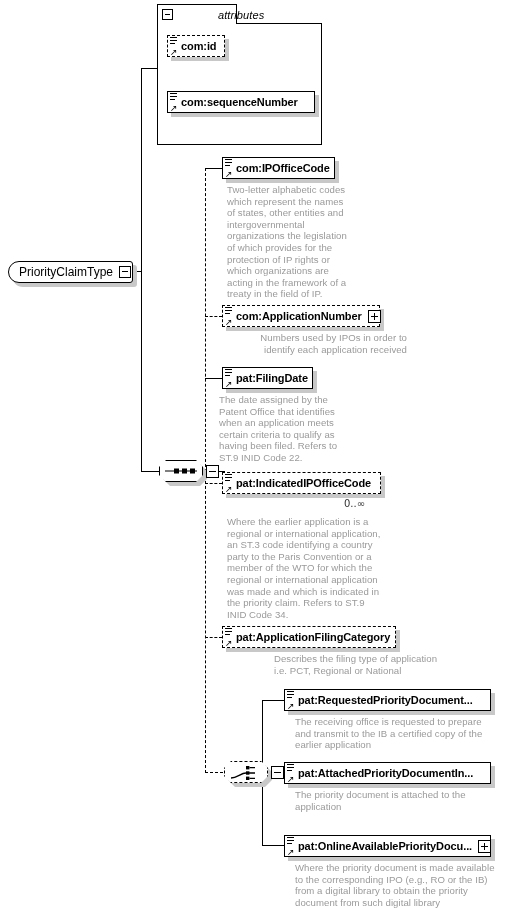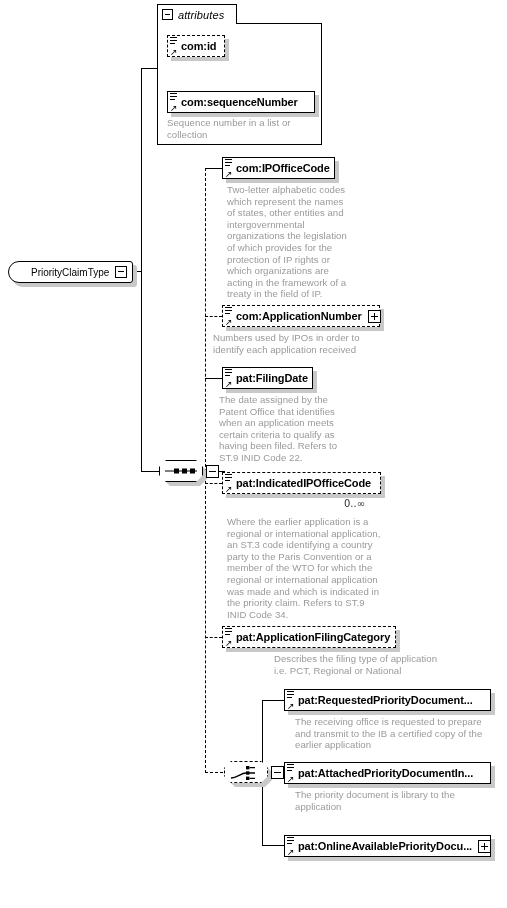--- a/index.html
+++ b/index.html
@@ -31,20 +31,21 @@
   .attr-tab {
     position: absolute;
     border: 1px solid #000;
     border-bottom: none;
     background: #fff;
     height: 20px;
     display: flex;
     align-items: center;
     padding: 0 6px 0 4px;
     z-index: 3;
+    gap: 40px;
   }
   .attr-tab .lbl {
     font-style: italic;
     font-size: 11px;
     color: #000;
     margin-left: 5px;
     letter-spacing: .1px;
   }
   .pm {
     width: 11px; height: 11px;
@@ -156,25 +157,24 @@
     position: absolute;
     height: 22px;
     border: 1px solid #000;
     background: #fff;
     border-radius: 11px 3px 3px 11px;
     display: flex;
     align-items: center;
     z-index: 2;
   }
   .roottype .name {
-    font-size: 10px;
+    font-size: 12px;
     color: #000;
     padding: 0 6px 0 10px;
     white-space: nowrap;
-    margin-left: 12px;
   }
   .roottype .expander {
     width: 12px; height: 12px;
     border: 1px solid #000;
     background: #fff;
     position: relative;
     margin-right: 3px;
     flex: 0 0 auto;
   }
   .roottype .expander::before {
@@ -308,22 +308,20 @@
   <div class="node-shadow" style="left:171px; top:95px; width:148px; height:22px;"></div>
   <div class="node" style="left:167px; top:91px; width:148px;">
     <span class="glyph-lines">
         <i></i>
         <i></i>
         <i></i>
       </span>
     <span class="glyph-arrow">↗</span>
     <span class="name">com:sequenceNumber</span>
   </div>
-  <div class="doc" style="left:167px; top:117px; width:150px;">Sequence number in a list or
-collection</div>
 
   <div class="oct-shadow" style="left:163px; top:464px; width:44px; height:22px;"></div>
   <div class="compositor" style="left:159px; top:460px;">
     <span class="oct">
       <span class="seq-glyph">
         <span class="bar"></span>
         <span class="dot d1"></span>
         <span class="dot d2"></span>
         <span class="dot d3"></span>
       </span>
@@ -356,21 +354,21 @@
   <div class="node dashed" style="left:222px; top:305px; width:158px;">
     <span class="glyph-lines">
         <i></i>
         <i></i>
         <i></i>
       </span>
     <span class="glyph-arrow">↗</span>
     <span class="name">com:ApplicationNumber</span>
     <span class="expander plus"></span>
   </div>
-  <div class="doc" style="left:213px; top:332px; width:180px;">Numbers used by IPOs in order to
+  <div class="doc" style="left:227px; top:332px; width:180px;text-align:right;">Numbers used by IPOs in order to
 identify each application received</div>
 
   <div class="node-shadow" style="left:226px; top:371px; width:91px; height:22px;"></div>
   <div class="node" style="left:222px; top:367px; width:91px;">
     <span class="glyph-lines">
         <i></i>
         <i></i>
         <i></i>
       </span>
     <span class="glyph-arrow">↗</span>
@@ -448,28 +446,32 @@
   <div class="node-shadow" style="left:288px; top:766px; width:207px; height:22px;"></div>
   <div class="node" style="left:284px; top:762px; width:207px;">
     <span class="glyph-lines">
         <i></i>
         <i></i>
         <i></i>
       </span>
     <span class="glyph-arrow">↗</span>
     <span class="name">pat:AttachedPriorityDocumentIn...</span>
   </div>
-  <div class="doc" style="left:295px; top:789px; width:200px;">The priority document is library to the
+  <div class="doc" style="left:295px; top:789px; width:200px;">The priority document is attached to the
 application</div>
 
   <div class="node-shadow" style="left:288px; top:839px; width:207px; height:22px;"></div>
   <div class="node" style="left:284px; top:835px; width:207px;">
     <span class="glyph-lines">
         <i></i>
         <i></i>
         <i></i>
       </span>
     <span class="glyph-arrow">↗</span>
     <span class="name">pat:OnlineAvailablePriorityDocu...</span>
     <span class="expander plus"></span>
   </div>
+  <div class="doc" style="left:295px; top:862px; width:205px;">Where the priority document is made available
+to the corresponding IPO (e.g., RO or the IB)
+from a digital library to obtain the priority
+document from such digital library</div>
 
 </div>
 
 </body></html>

